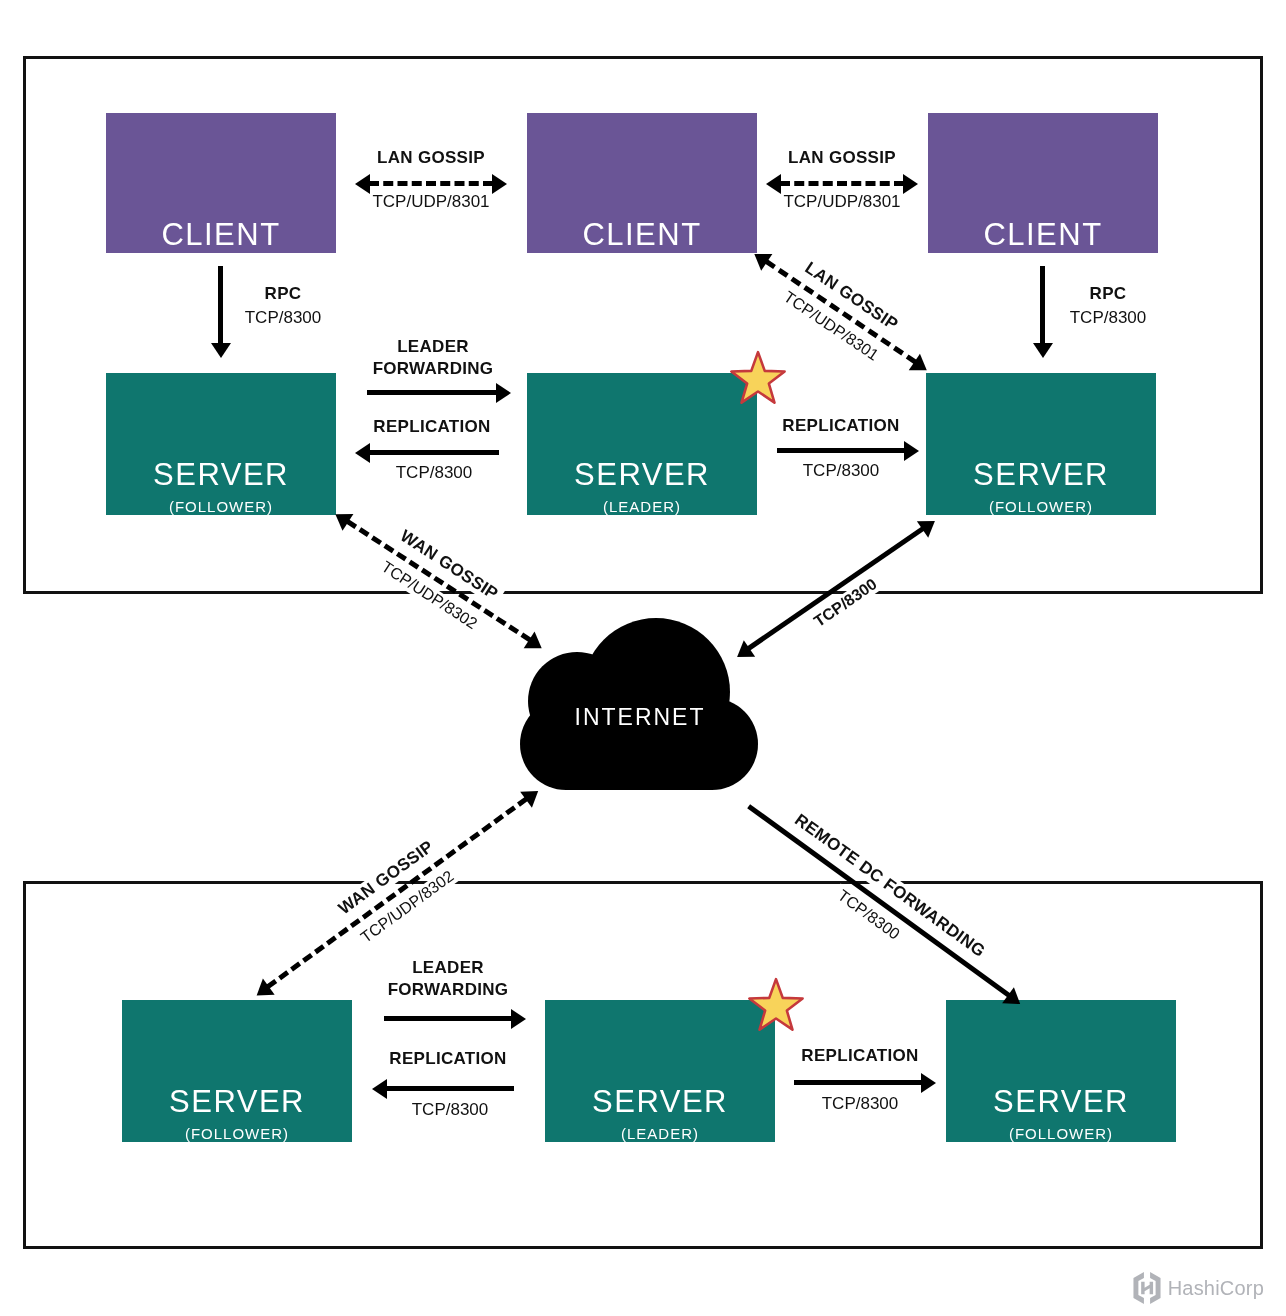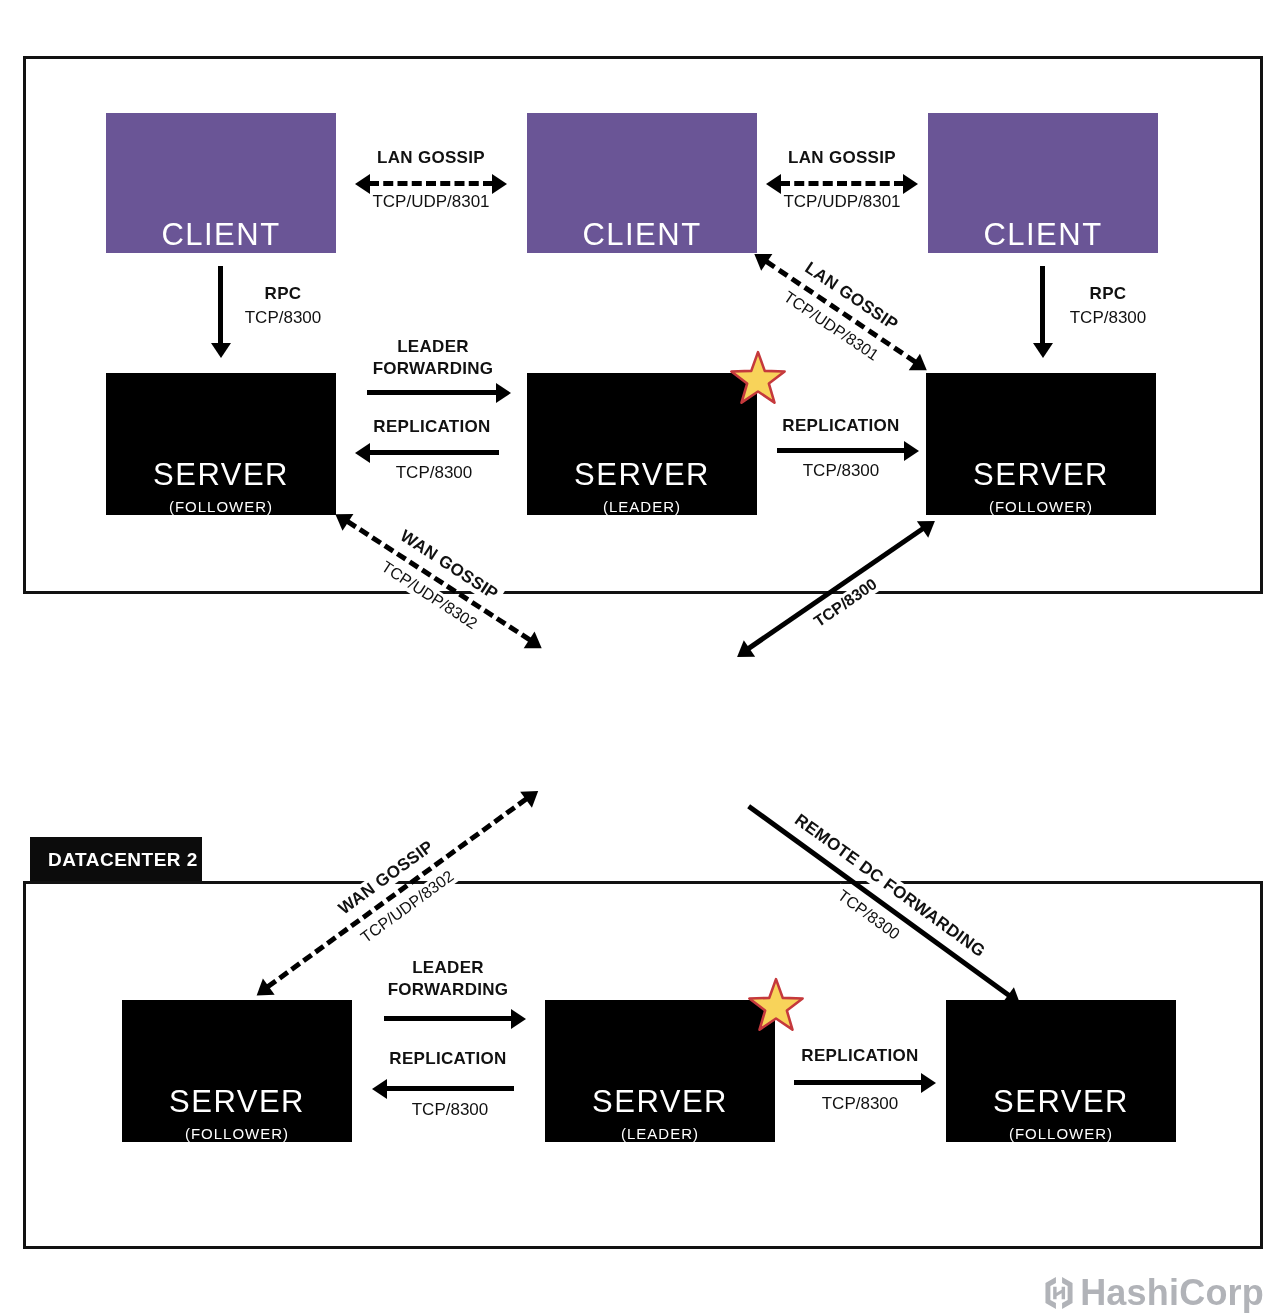--- a/index.html
+++ b/index.html
@@ -10,21 +10,21 @@
   .dc-tab{position:absolute;background:#0c0c0c;color:#fff;font-size:19px;font-weight:bold;
           letter-spacing:.5px;display:flex;align-items:center;padding-left:18px;box-sizing:border-box;}
   .dc-box{position:absolute;border:3px solid #121212;box-sizing:border-box;background:transparent;}
 
   
   .node{position:absolute;width:230px;display:flex;flex-direction:column;align-items:center;
         justify-content:flex-end;color:#fff;text-align:center;}
   .node .title{font-size:31px;font-weight:400;letter-spacing:1.5px;}
   .node .role{font-size:15px;letter-spacing:1px;margin-top:5px;}
   .client{background:#6a5596;height:140px;}
-  .server{background:#000000;height:142px;}
+  .server{background:#0f766e;height:142px;}
 
   
   .clabel{position:absolute;transform:translateX(-50%);font-weight:bold;font-size:17px;
           white-space:nowrap;letter-spacing:.3px;}
   .cport{position:absolute;transform:translateX(-50%);font-size:17px;white-space:nowrap;}
 
   
   .line{position:relative;height:0;border-top:5px solid #000;}
   .line.dashed{border-top-style:dashed;}
   .line.head-r::after{content:"";position:absolute;right:-14px;top:-12.5px;
@@ -48,32 +48,29 @@
   .cloud .base{position:absolute;left:0;top:80px;width:238px;height:92px;background:#000;border-radius:46px;}
   .cloud .puff-big{position:absolute;left:62px;top:0;width:148px;height:148px;background:#000;border-radius:50%;}
   .cloud .puff-small{position:absolute;left:8px;top:34px;width:98px;height:98px;background:#000;border-radius:50%;}
   .cloud .cloud-label{position:absolute;left:0;top:86px;width:100%;text-align:center;color:#fff;
         font-size:23px;letter-spacing:2px;font-weight:400;}
 
   .star{position:absolute;width:58px;height:56px;}
 
   
   .brand{position:absolute;right:22px;top:1272px;display:flex;align-items:center;gap:7px;}
-  .brand .wordmark{font-size:36px;font-weight:bold;color:#b1b3b8;letter-spacing:.2px;}
+  .brand .wordmark{font-size:20px;font-weight:normal;color:#b1b3b8;letter-spacing:.2px;}
 </style>
 </head>
 <body>
 
 <div class="canvas">
 
   <div class="dc-box" style="left:23px;top:56px;width:1240px;height:538px;"></div>
 
-  <div class="dc-tab" style="left:30px;top:837px;width:172px;height:45px;">
-    <span>DATACENTER 2</span>
-  </div>
   <div class="dc-box" style="left:23px;top:881px;width:1240px;height:368px;"></div>
 
   <div class="node client" style="left:106px;top:113px;">
     <div class="title">CLIENT</div>
   </div>
   <div class="node client" style="left:527px;top:113px;">
     <div class="title">CLIENT</div>
   </div>
   <div class="node client" style="left:928px;top:113px;">
     <div class="title">CLIENT</div>
@@ -161,20 +158,26 @@
     <div class="line dashed head-l head-r"></div>
     <div class="prt">TCP/UDP/8302</div>
   </div>
 
   <div class="rot-conn whitebg" style="left:717px;top:872px;width:322px;transform:rotate(36deg);transform-origin:50% 30px;">
     <div class="lbl">REMOTE DC FORWARDING</div>
     <div class="line head-r"></div>
     <div class="prt">TCP/8300</div>
   </div>
 
+  <div class="cloud">
+    <div class="puff-small"></div>
+    <div class="puff-big"></div>
+    <div class="base"></div>
+    <div class="cloud-label">INTERNET</div>
+  </div>
 
   <div class="clabel" style="left:448px;top:958px;">LEADER</div>
   <div class="clabel" style="left:448px;top:980px;">FORWARDING</div>
   <div class="harrow line head-r" style="left:384px;top:1016px;width:128px;"></div>
   <div class="clabel" style="left:448px;top:1049px;">REPLICATION</div>
   <div class="harrow line head-l" style="left:386px;top:1086px;width:128px;"></div>
   <div class="cport" style="left:450px;top:1100px;">TCP/8300</div>
 
   <div class="clabel" style="left:860px;top:1046px;">REPLICATION</div>
   <div class="harrow line head-r" style="left:794px;top:1080px;width:128px;"></div>

